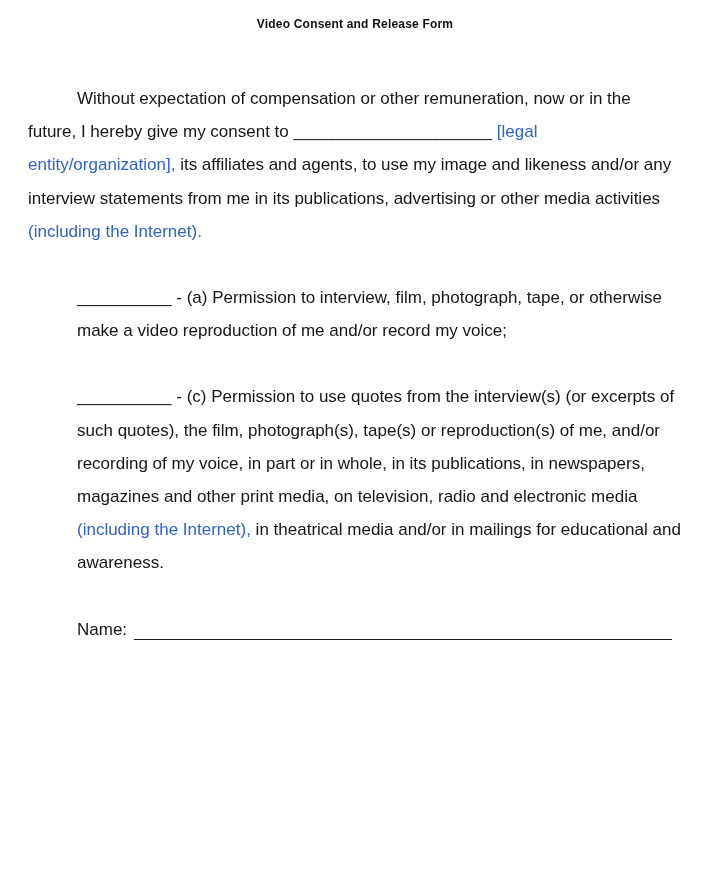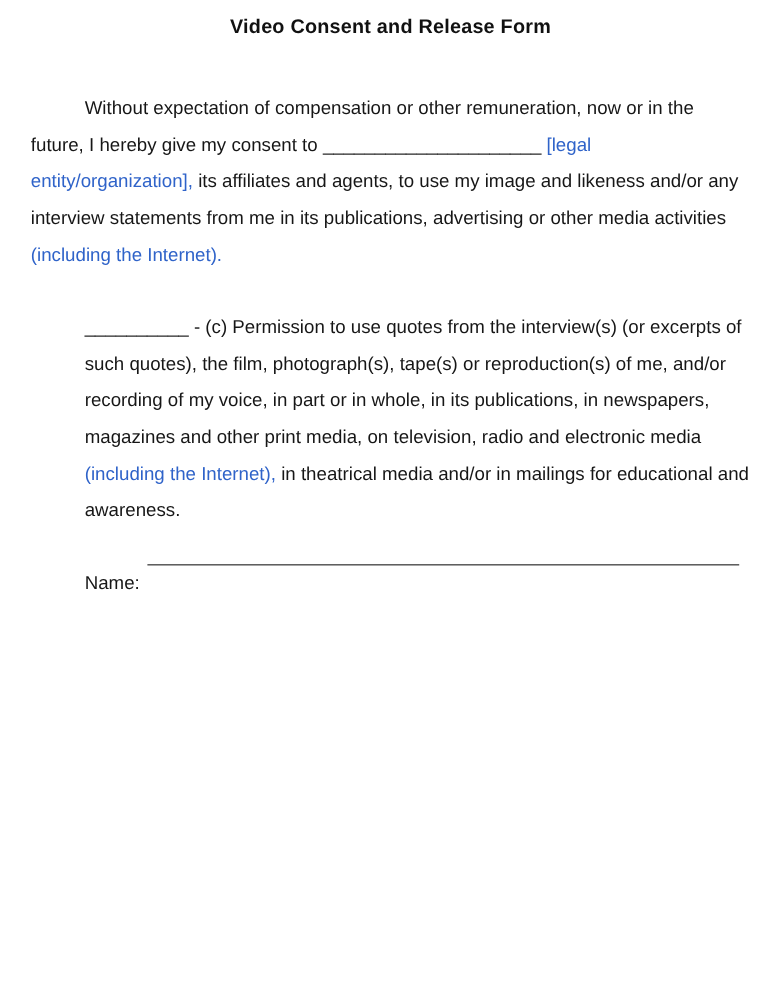--- a/index.html
+++ b/index.html
@@ -10,55 +10,56 @@
     padding: 14px 28px 20px 28px;
     background: #ffffff;
     font-family: "Liberation Sans", "DejaVu Sans", sans-serif;
     font-size: 17px;
     line-height: 33.2px;
     color: #161616;
     overflow: hidden;
   }
   .title {
     margin: 0;
-    font-size: 18px;
+    font-size: 12px;
     line-height: 21px;
     font-weight: 700;
     text-align: center;
     letter-spacing: 0.2px;
     color: #111111;
   }
   .para { margin: 33px 0 0 0; }
   .para.after-title { margin-top: 47px; }
   .indent { text-indent: 49px; }
   .item { margin-left: 49px; }
   .blue { color: var(--accent-blue, #2f63c9); }
   .blank { letter-spacing: 0; color: #161616; }
   .name-row {
     display: flex;
-    align-items: flex-start;
+    align-items: flex-end;
     margin-left: 49px;
   }
   .name-label { white-space: nowrap; }
   .name-line {
     flex: 1;
     margin: 0 10px 6px 7px;
     border-bottom: 1.6px solid #1c1c1c;
   }
 </style>
 </head>
 <body>
 
 <div class="page">
 
   <h1 class="title">Video Consent and Release Form</h1>
 
   <p class="para after-title indent"><span>Without expectation of compensation or other remuneration, now or in the future, I hereby give my consent to </span><span class="blank">_____________________</span><span class="blue"> [legal entity/organization],</span><span> its affiliates and agents, to use my image and likeness and/or any interview statements from me in its publications, advertising or other media activities </span><span class="blue">(including the Internet).</span></p>
 
 
+  <p class="para item"><span class="blank">__________</span><span> - (a) Permission to interview, film, photograph, tape, or otherwise make a video reproduction of me and/or record my voice;</span></p>
 
 
   <p class="para item"><span class="blank">__________</span><span> - (c) Permission to use quotes from the interview(s) (or excerpts of such quotes), the film, photograph(s), tape(s) or reproduction(s) of me, and/or recording of my voice, in part or in whole, in its publications, in newspapers, magazines and other print media, on television, radio and electronic media </span><span class="blue">(including the Internet),</span><span> in theatrical media and/or in mailings for educational and awareness.</span></p>
 
 
   <div class="para name-row">
     <span class="name-label">Name:</span>
     <span class="name-line"></span>
   </div>
 

